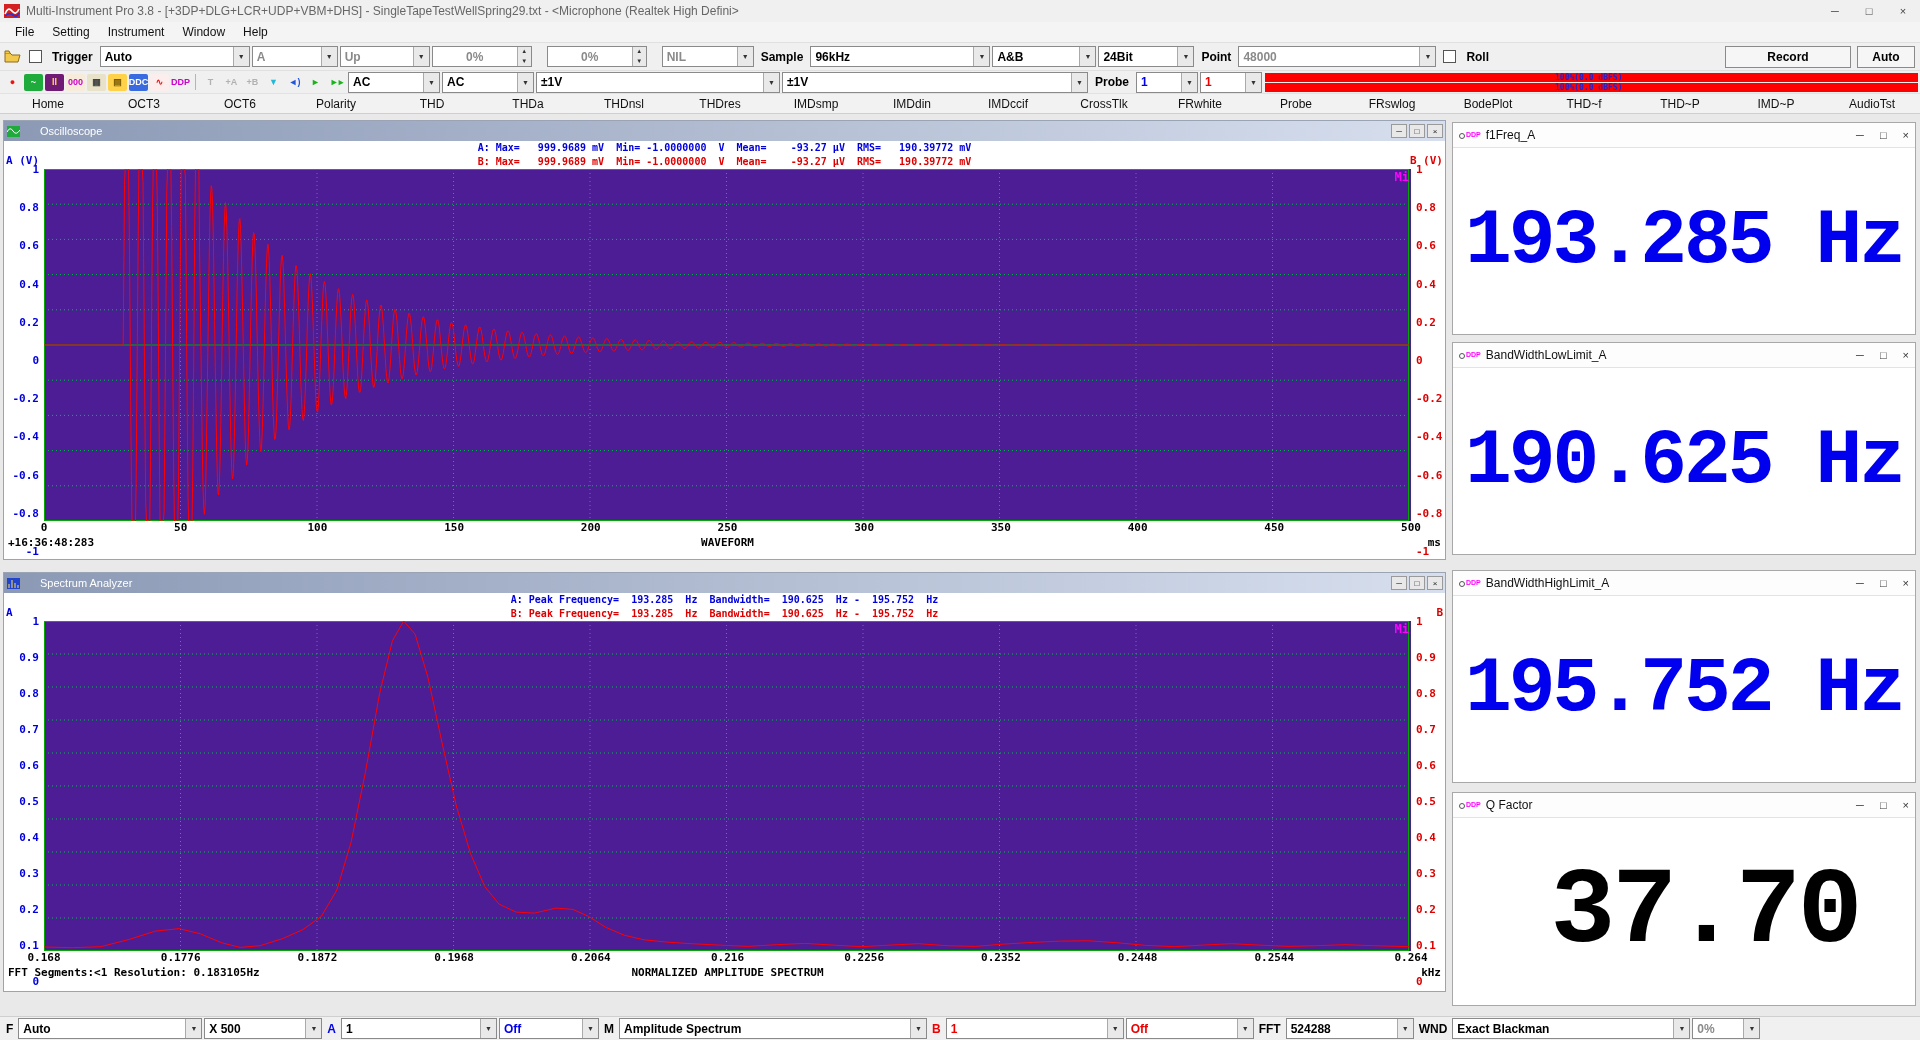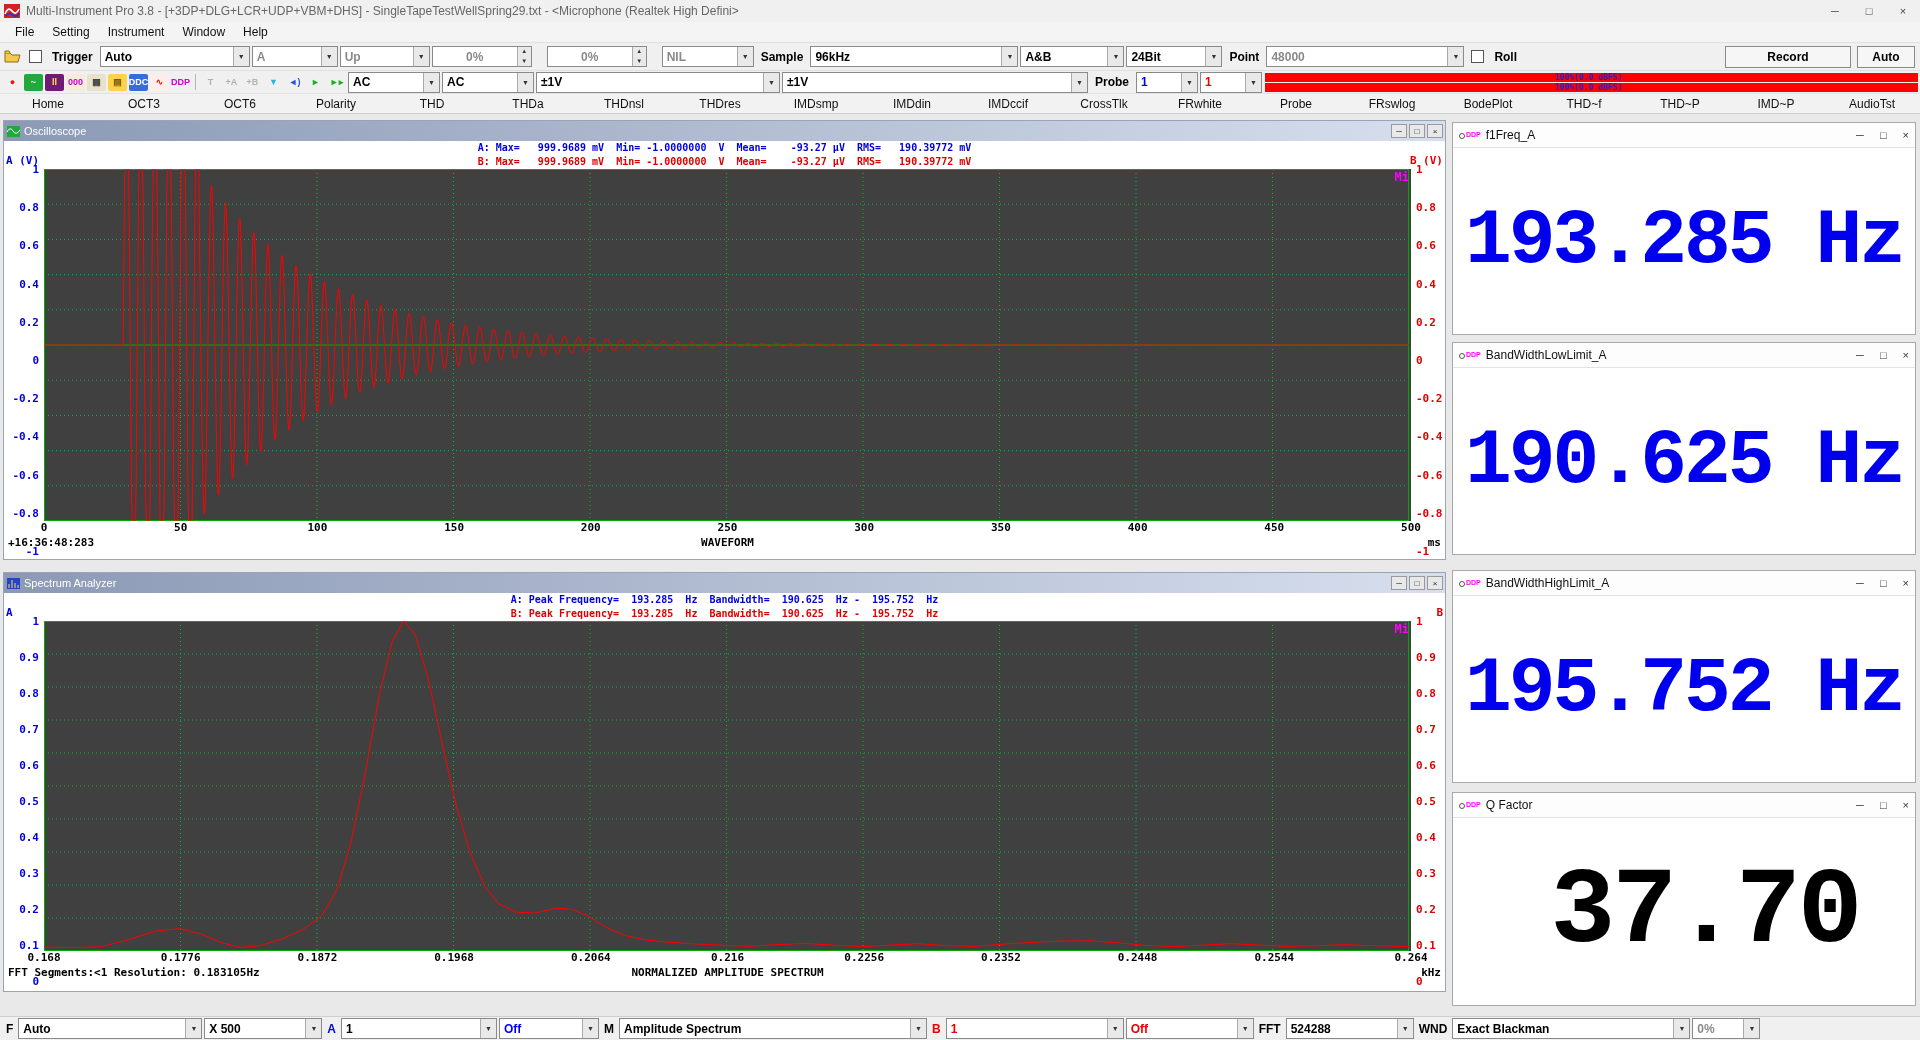--- a/index.html
+++ b/index.html
@@ -43,40 +43,40 @@
             font-family:"DejaVu Sans Mono",monospace; line-height:9px; padding-left:290px; white-space:nowrap; }
 
   #tabbar { height:21px; background:#f2f2f2; display:flex; border-top:1px solid #e2e2e2; border-bottom:1px solid #cfcfcf; }
   .tab { width:96px; display:flex; align-items:center; justify-content:center; color:#111; font-size:12px; }
 
   
   #main { position:absolute; top:114px; left:0; width:1920px; height:902px; background:#e9e9e9; }
   .mdi { position:absolute; background:#fff; border:1px solid #9aa4b5; }
   .mdi-title { height:20px; background:linear-gradient(to right,#8b99b5,#d7dfee); display:flex;
                align-items:center; padding:0 2px 0 3px; }
-  .mdi-title .mtxt { color:#fff; font-size:11px; margin-left:4px; }
+  .mdi-title .mtxt { color:#fff; font-size:11px; margin-left:20px; }
   .mdi-btns { margin-left:auto; display:flex; gap:2px; }
   .mdi-btn { width:16px; height:14px; background:#e8e8e8; border:1px solid #9a9a9a; font-size:8px;
              display:flex; align-items:center; justify-content:center; color:#222; }
   .wicon { width:13px; height:11px; flex:0 0 auto; }
   .stats { height:28px; text-align:center; font-family:"DejaVu Sans Mono",monospace; font-weight:bold;
            font-size:10px; line-height:14px; white-space:pre; }
   .stats .sa { color:#0000dd; } .stats .sb { color:#dd0000; }
   .plot-wrap { position:relative; margin:0 34px 0 40px; }
   .ylab { position:absolute; width:38px; top:0; left:-40px; height:100%; }
   .ylab span, .ylabR span { position:absolute; right:3px; transform:translateY(-50%);
            font-family:"DejaVu Sans Mono",monospace; font-weight:bold; font-size:11px; }
   .ylabR { position:absolute; width:32px; top:0; right:-34px; height:100%; }
   .ylabR span { right:auto; left:3px; }
   .ylab span { color:#0000dd; } .ylabR span { color:#dd0000; }
   .axname { position:absolute; top:-15px; font-family:"DejaVu Sans Mono",monospace; font-weight:bold; font-size:11px; }
   .axname.l { left:-38px; color:#0000dd; } .axname.r { right:-32px; color:#dd0000; }
   .mi { position:absolute; top:1px; right:2px; color:#ff00ff; font-weight:bold;
         font-family:"DejaVu Sans Mono",monospace; font-size:12px; z-index:3; }
-  .plot-box { position:relative; background:#404040; }
+  .plot-box { position:relative; background:#4c1d95; }
   .plot-box svg { display:block; }
   .xticks { position:relative; height:14px; }
   .xticks span { position:absolute; transform:translateX(-50%); font-family:"DejaVu Sans Mono",monospace;
                  font-weight:bold; font-size:11px; color:#000; top:0; }
   .underrow { position:relative; height:16px; font-family:"DejaVu Sans Mono",monospace; font-weight:bold; font-size:11px; }
   .underrow .ul { position:absolute; left:-36px; top:1px; }
   .underrow .uc { position:absolute; left:50%; transform:translateX(-50%); top:1px; }
   .underrow .ur { position:absolute; right:-30px; top:1px; }
 
   
@@ -157,21 +157,21 @@
     <span class="arr">
         <span>▲</span>
         <span>▼</span>
       </span>
     </div>
   <div class="dd gray" style="width:92px;margin-left:14px">
     <span class="dd-t">NIL</span>
       <span class="dd-a">▼</span>
     </div>
   <span class="tlabel">Sample</span>
-  <div class="dd" style="width:208px">
+  <div class="dd" style="width:180px">
     <span class="dd-t">96kHz</span>
       <span class="dd-a">▼</span>
     </div>
   <div class="dd" style="width:104px">
     <span class="dd-t">A&amp;B</span>
       <span class="dd-a">▼</span>
     </div>
   <div class="dd" style="width:96px">
     <span class="dd-t">24Bit</span>
       <span class="dd-a">▼</span>

